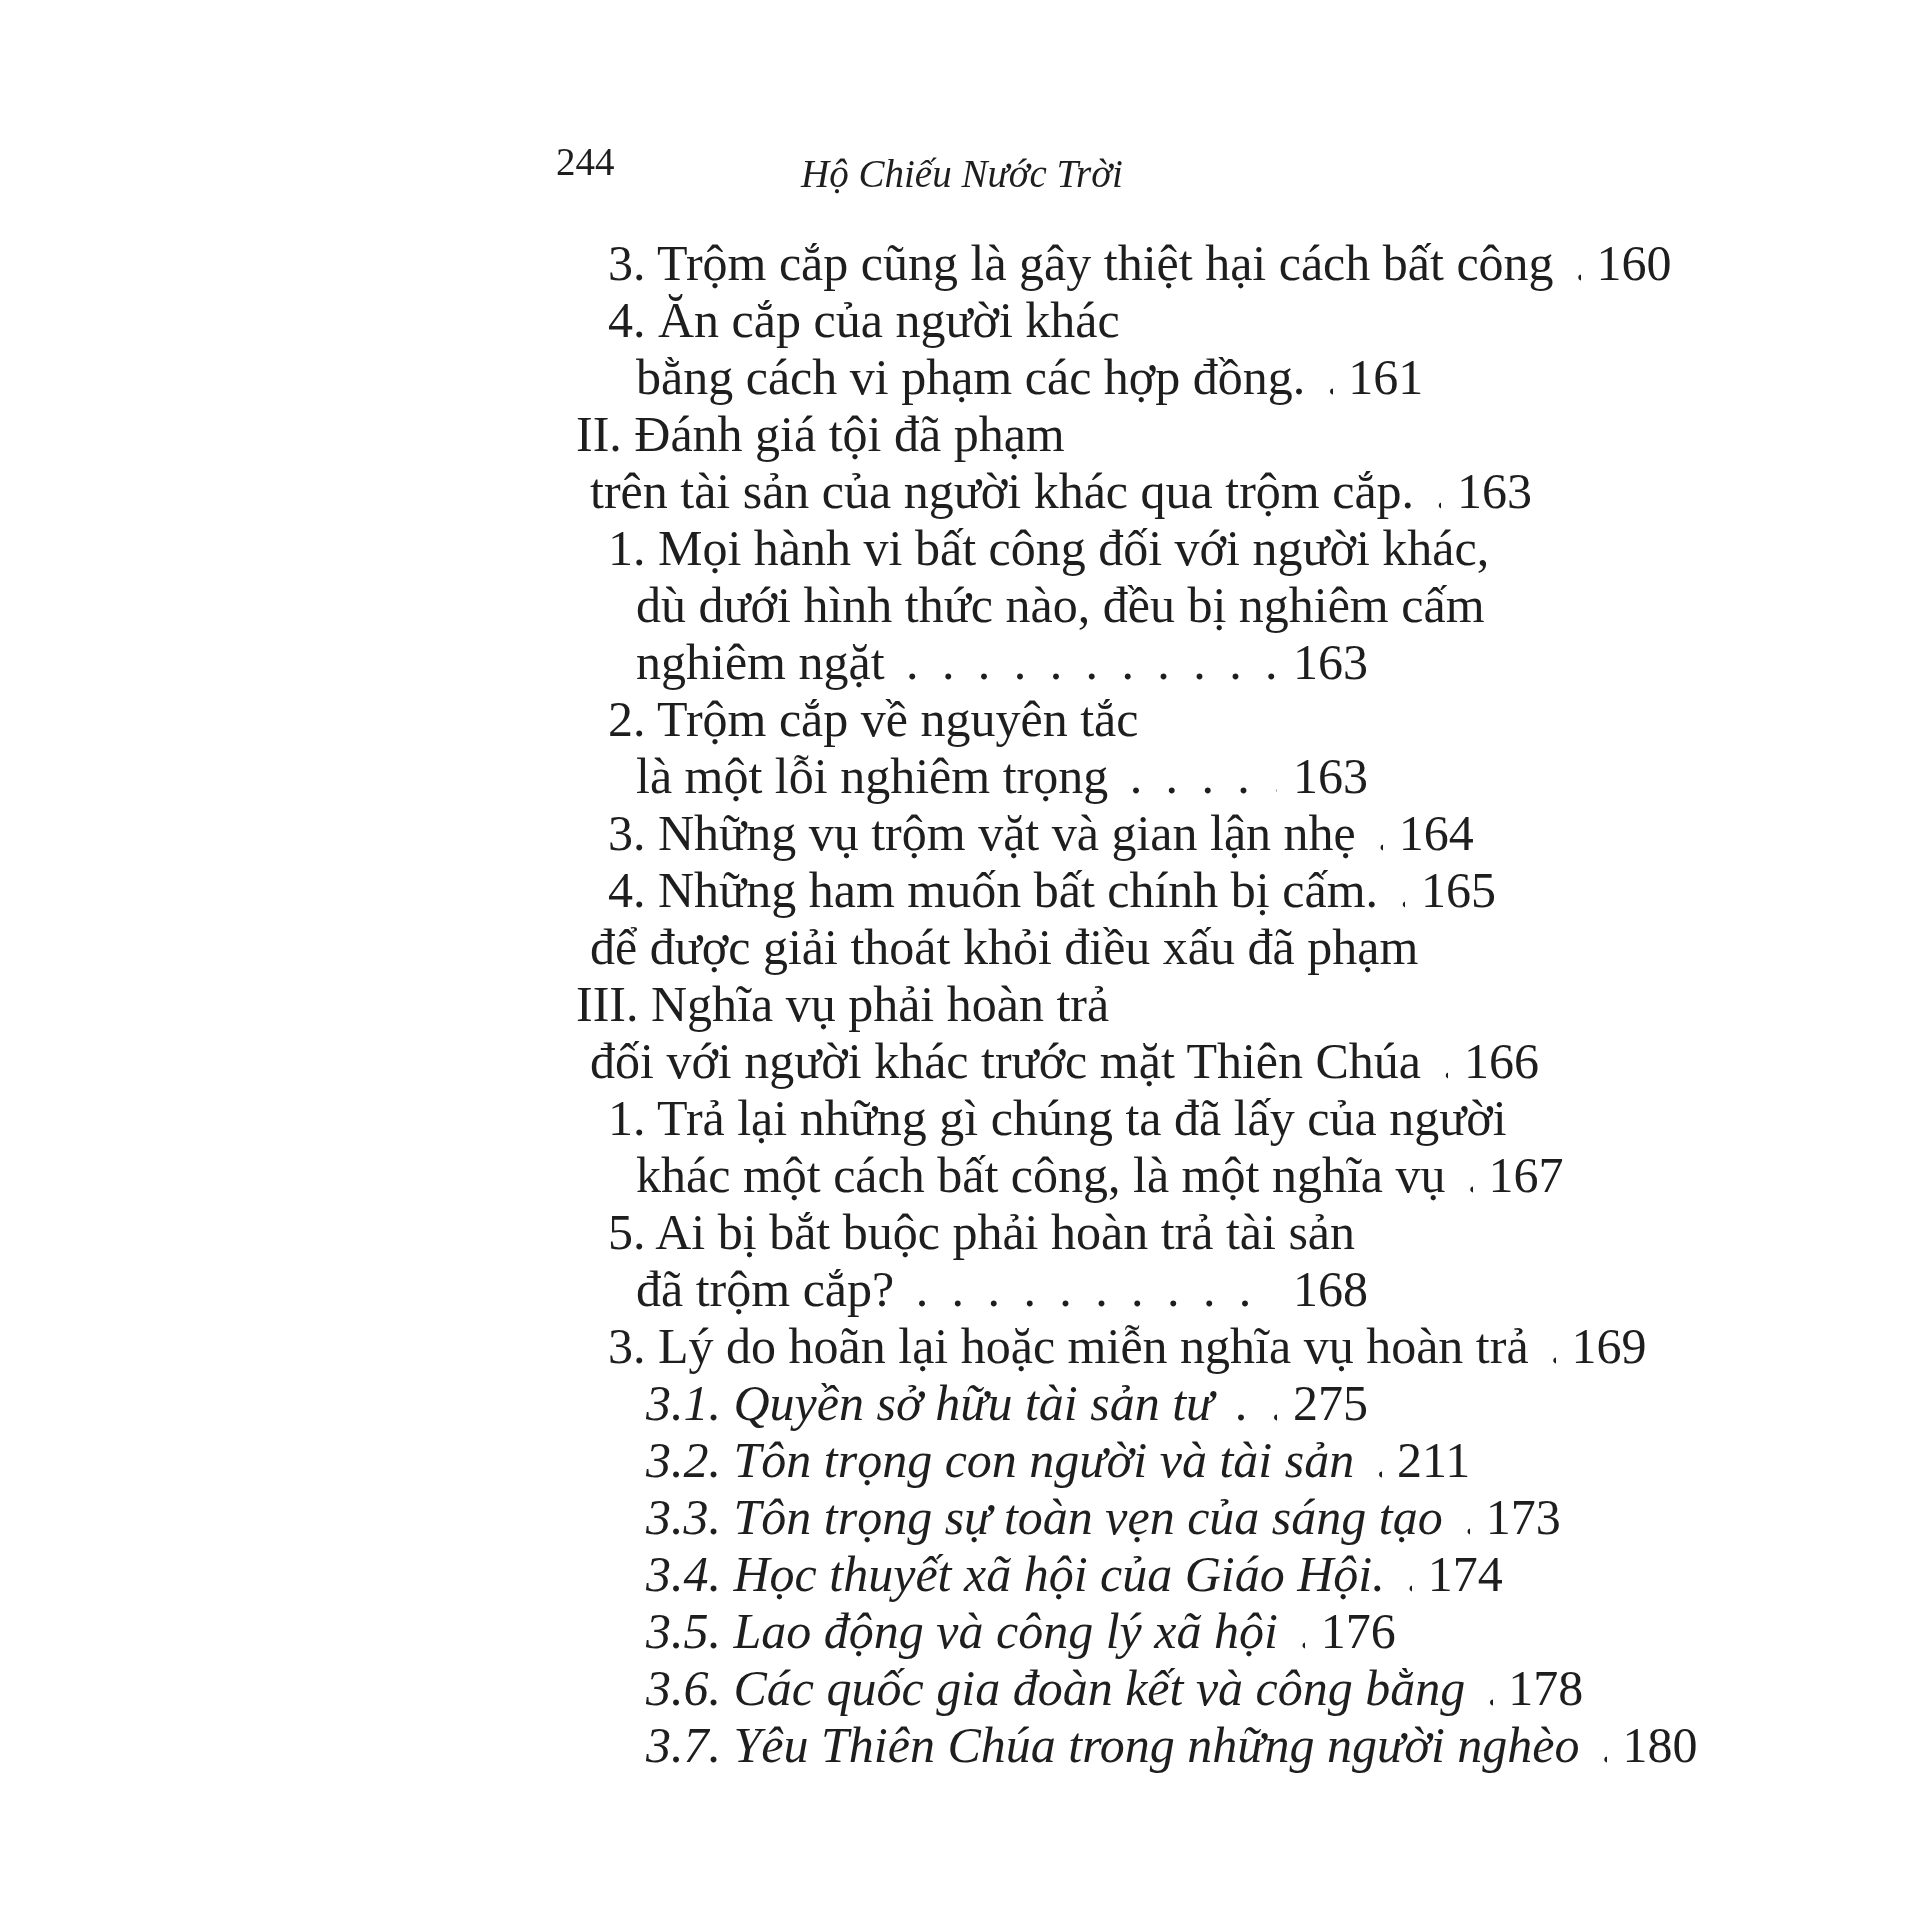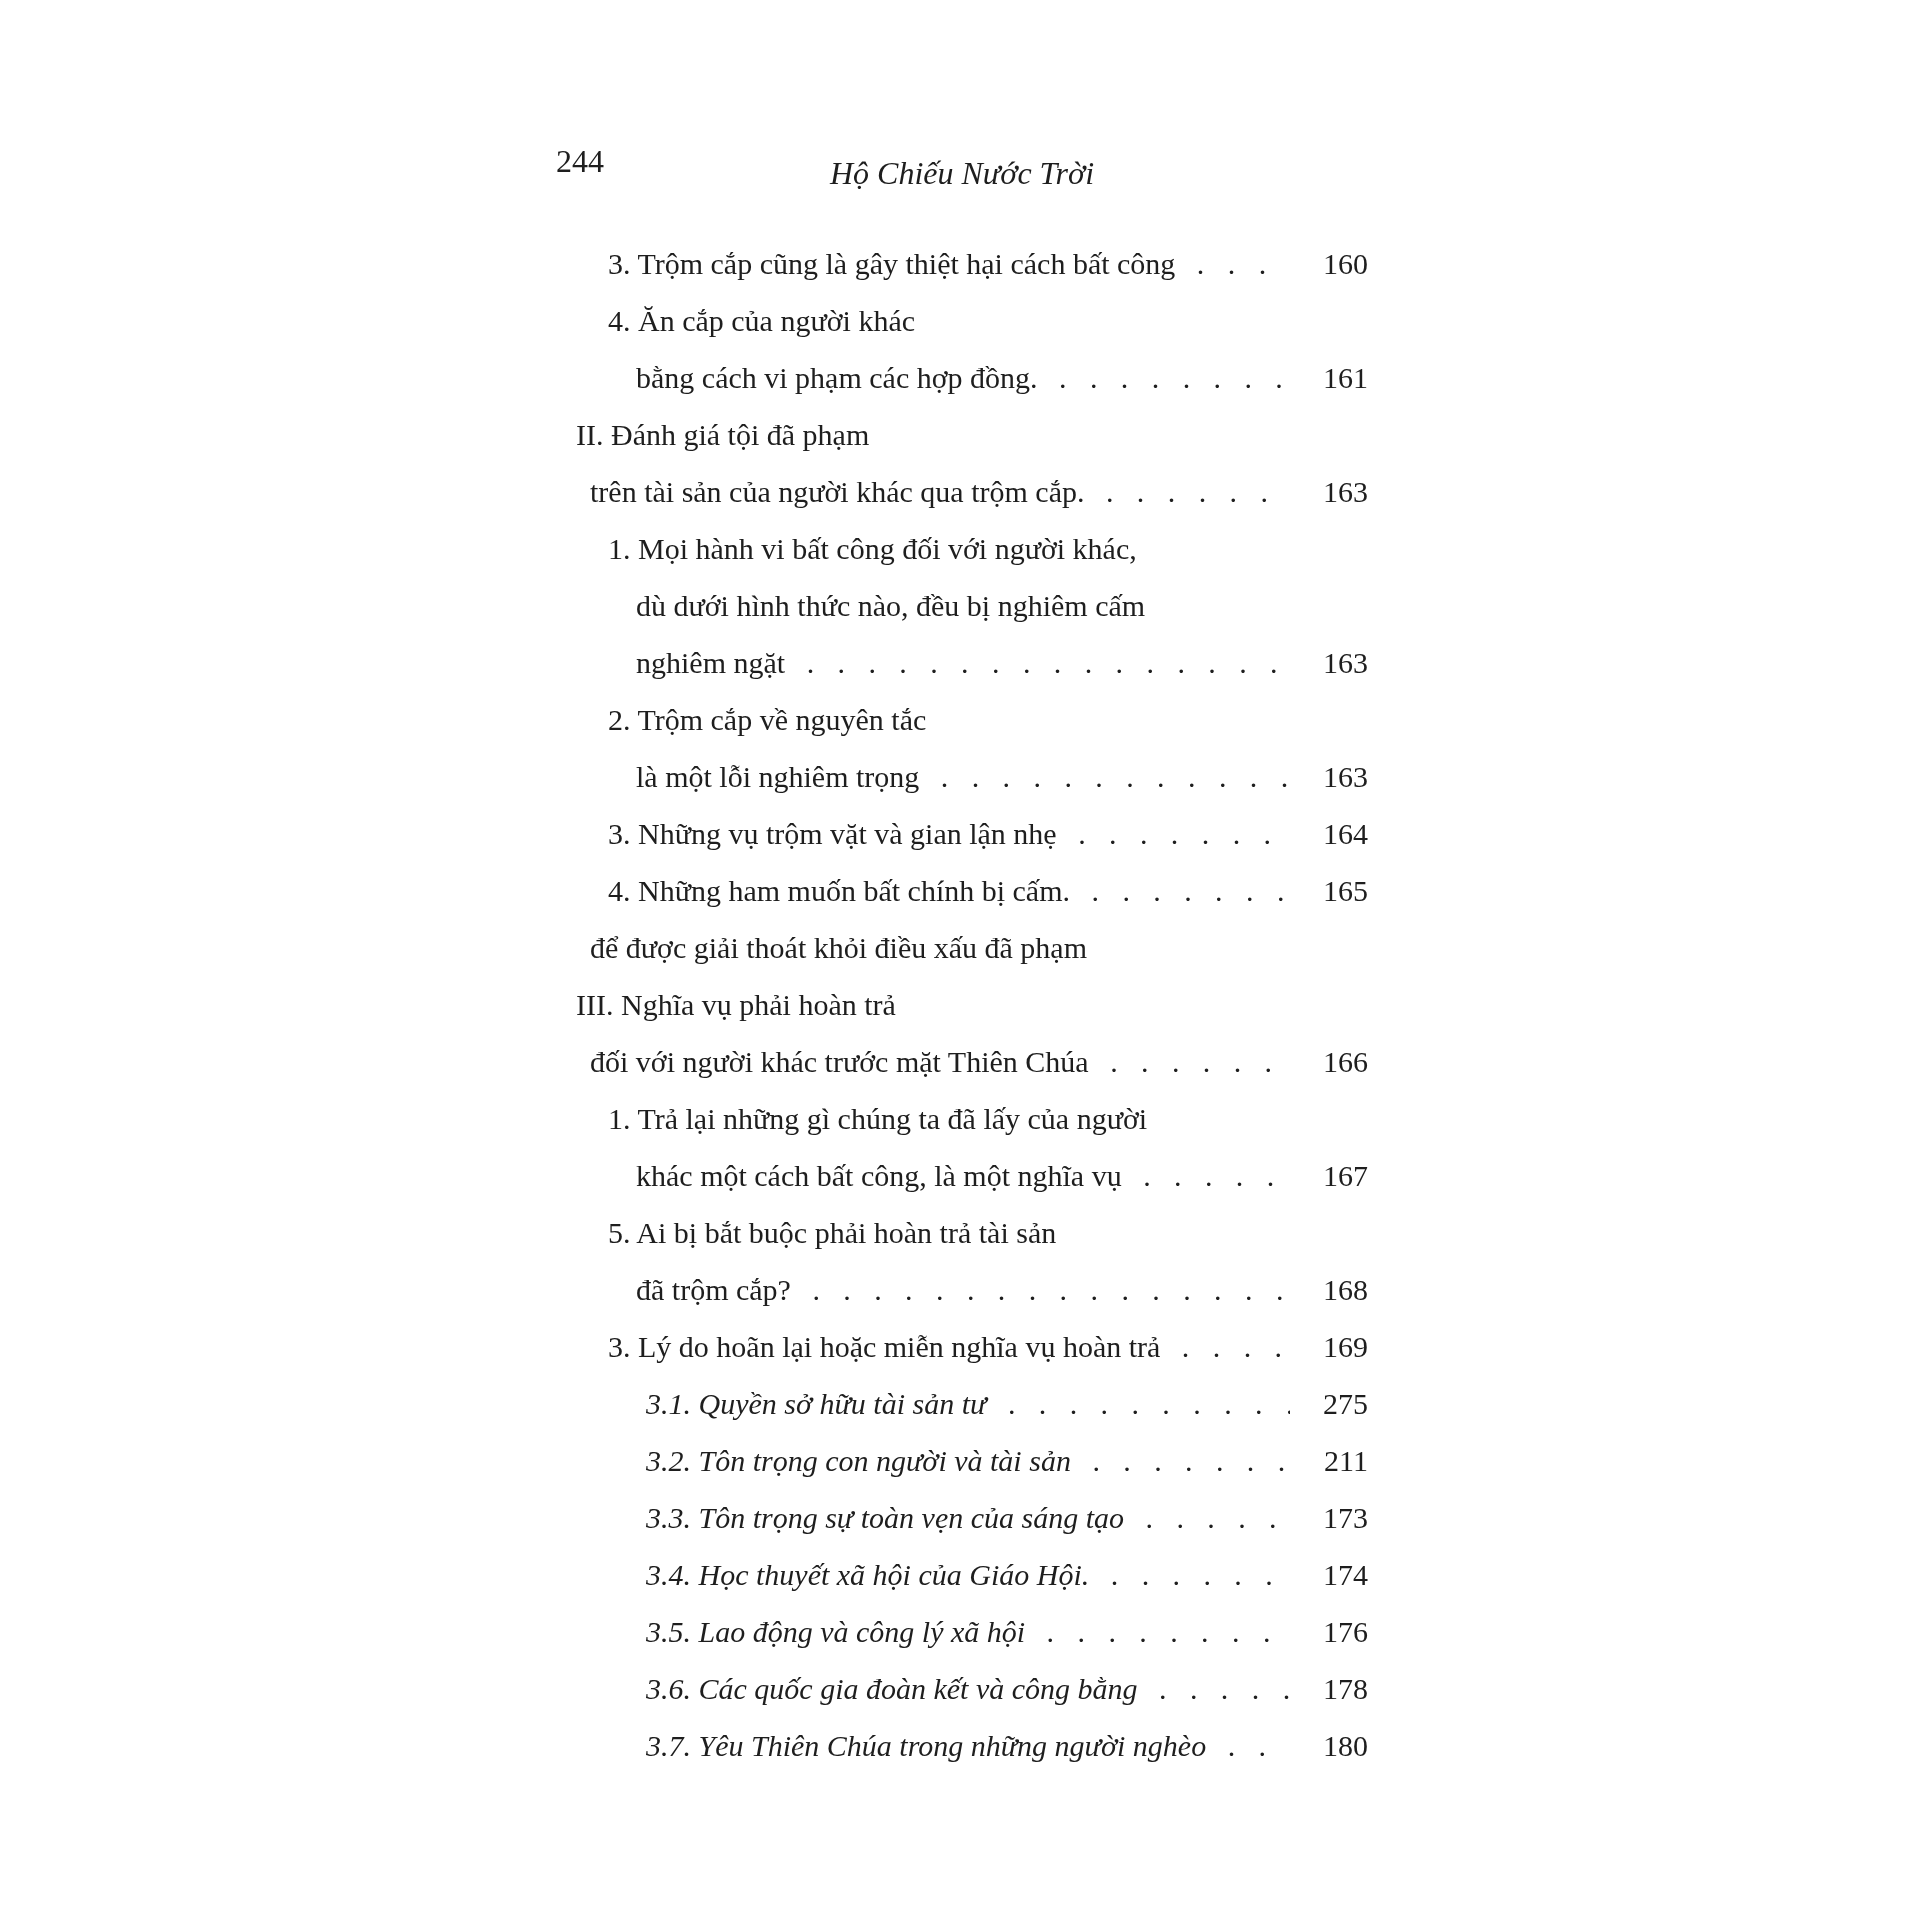--- a/index.html
+++ b/index.html
@@ -16,40 +16,40 @@
   }
   .sheet {
     position: absolute;
     left: 556px;
     top: 139px;
     width: 812px;
   }
   .page-header {
     position: relative;
     height: 45px;
-    font-size: 32px;
+    font-size: 39px;
     line-height: 45px;
     white-space: nowrap;
   }
   .folio {
     position: absolute;
     left: 0;
     top: 0;
   }
   .running-title {
     position: absolute;
     left: 0;
     right: 0;
     top: 12px;
     text-align: center;
     font-style: italic;
   }
   .toc {
     margin-top: 51px;
-    font-size: 30px;
+    font-size: 50px;
   }
   .toc-line {
     display: flex;
     align-items: baseline;
     height: 57px;
     line-height: 57px;
     white-space: nowrap;
   }
   .entry-text {
     flex: 0 0 auto;

